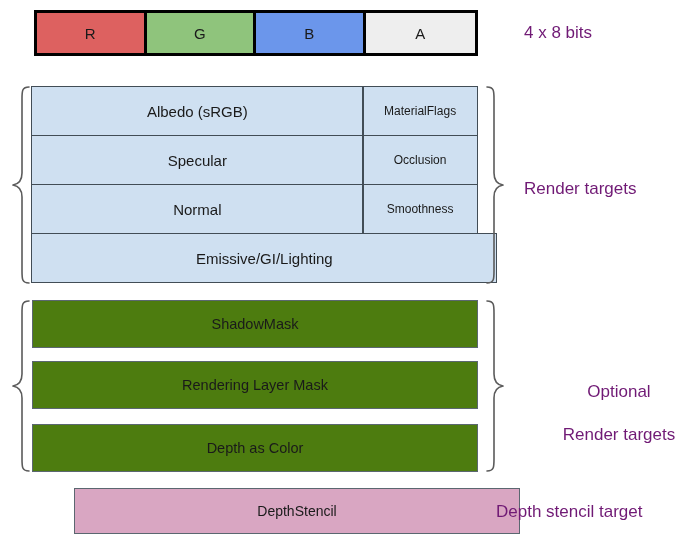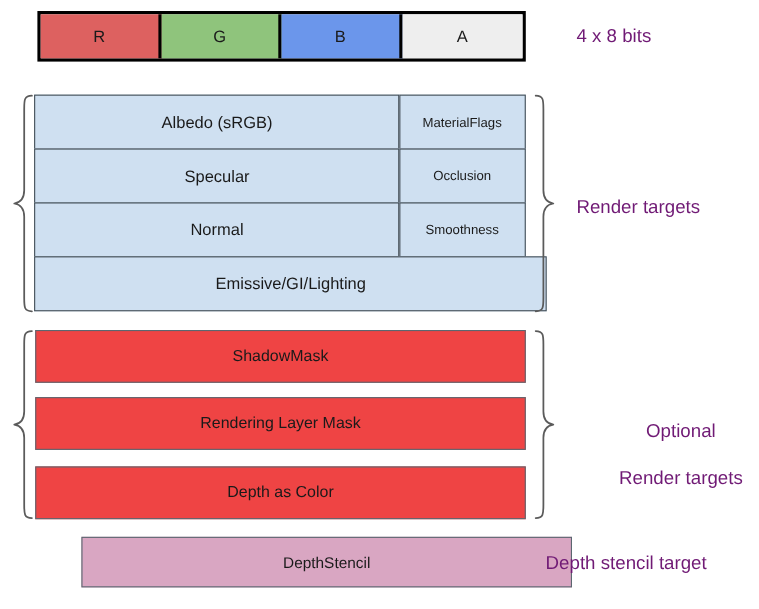--- a/index.html
+++ b/index.html
@@ -52,21 +52,21 @@
     color: #701a75;
     line-height: 1.28;
     text-align: center;
     white-space: pre-line;
   }
   #label-bits { left: 524px; top: 22px; width: 150px; text-align: left;}
 
   
   .gbox {
     position: absolute;
-    background: #ef4444;
+    background: #4d7c0f;
     border: 1.6px solid #5b6770;
     box-sizing: border-box;
     display: flex;
     align-items: center;
     justify-content: center;
     font-size: 14.5px;
     color: #1a1a1a;
   }
   .gbox.pink { background: #d9a6c2; }
 

